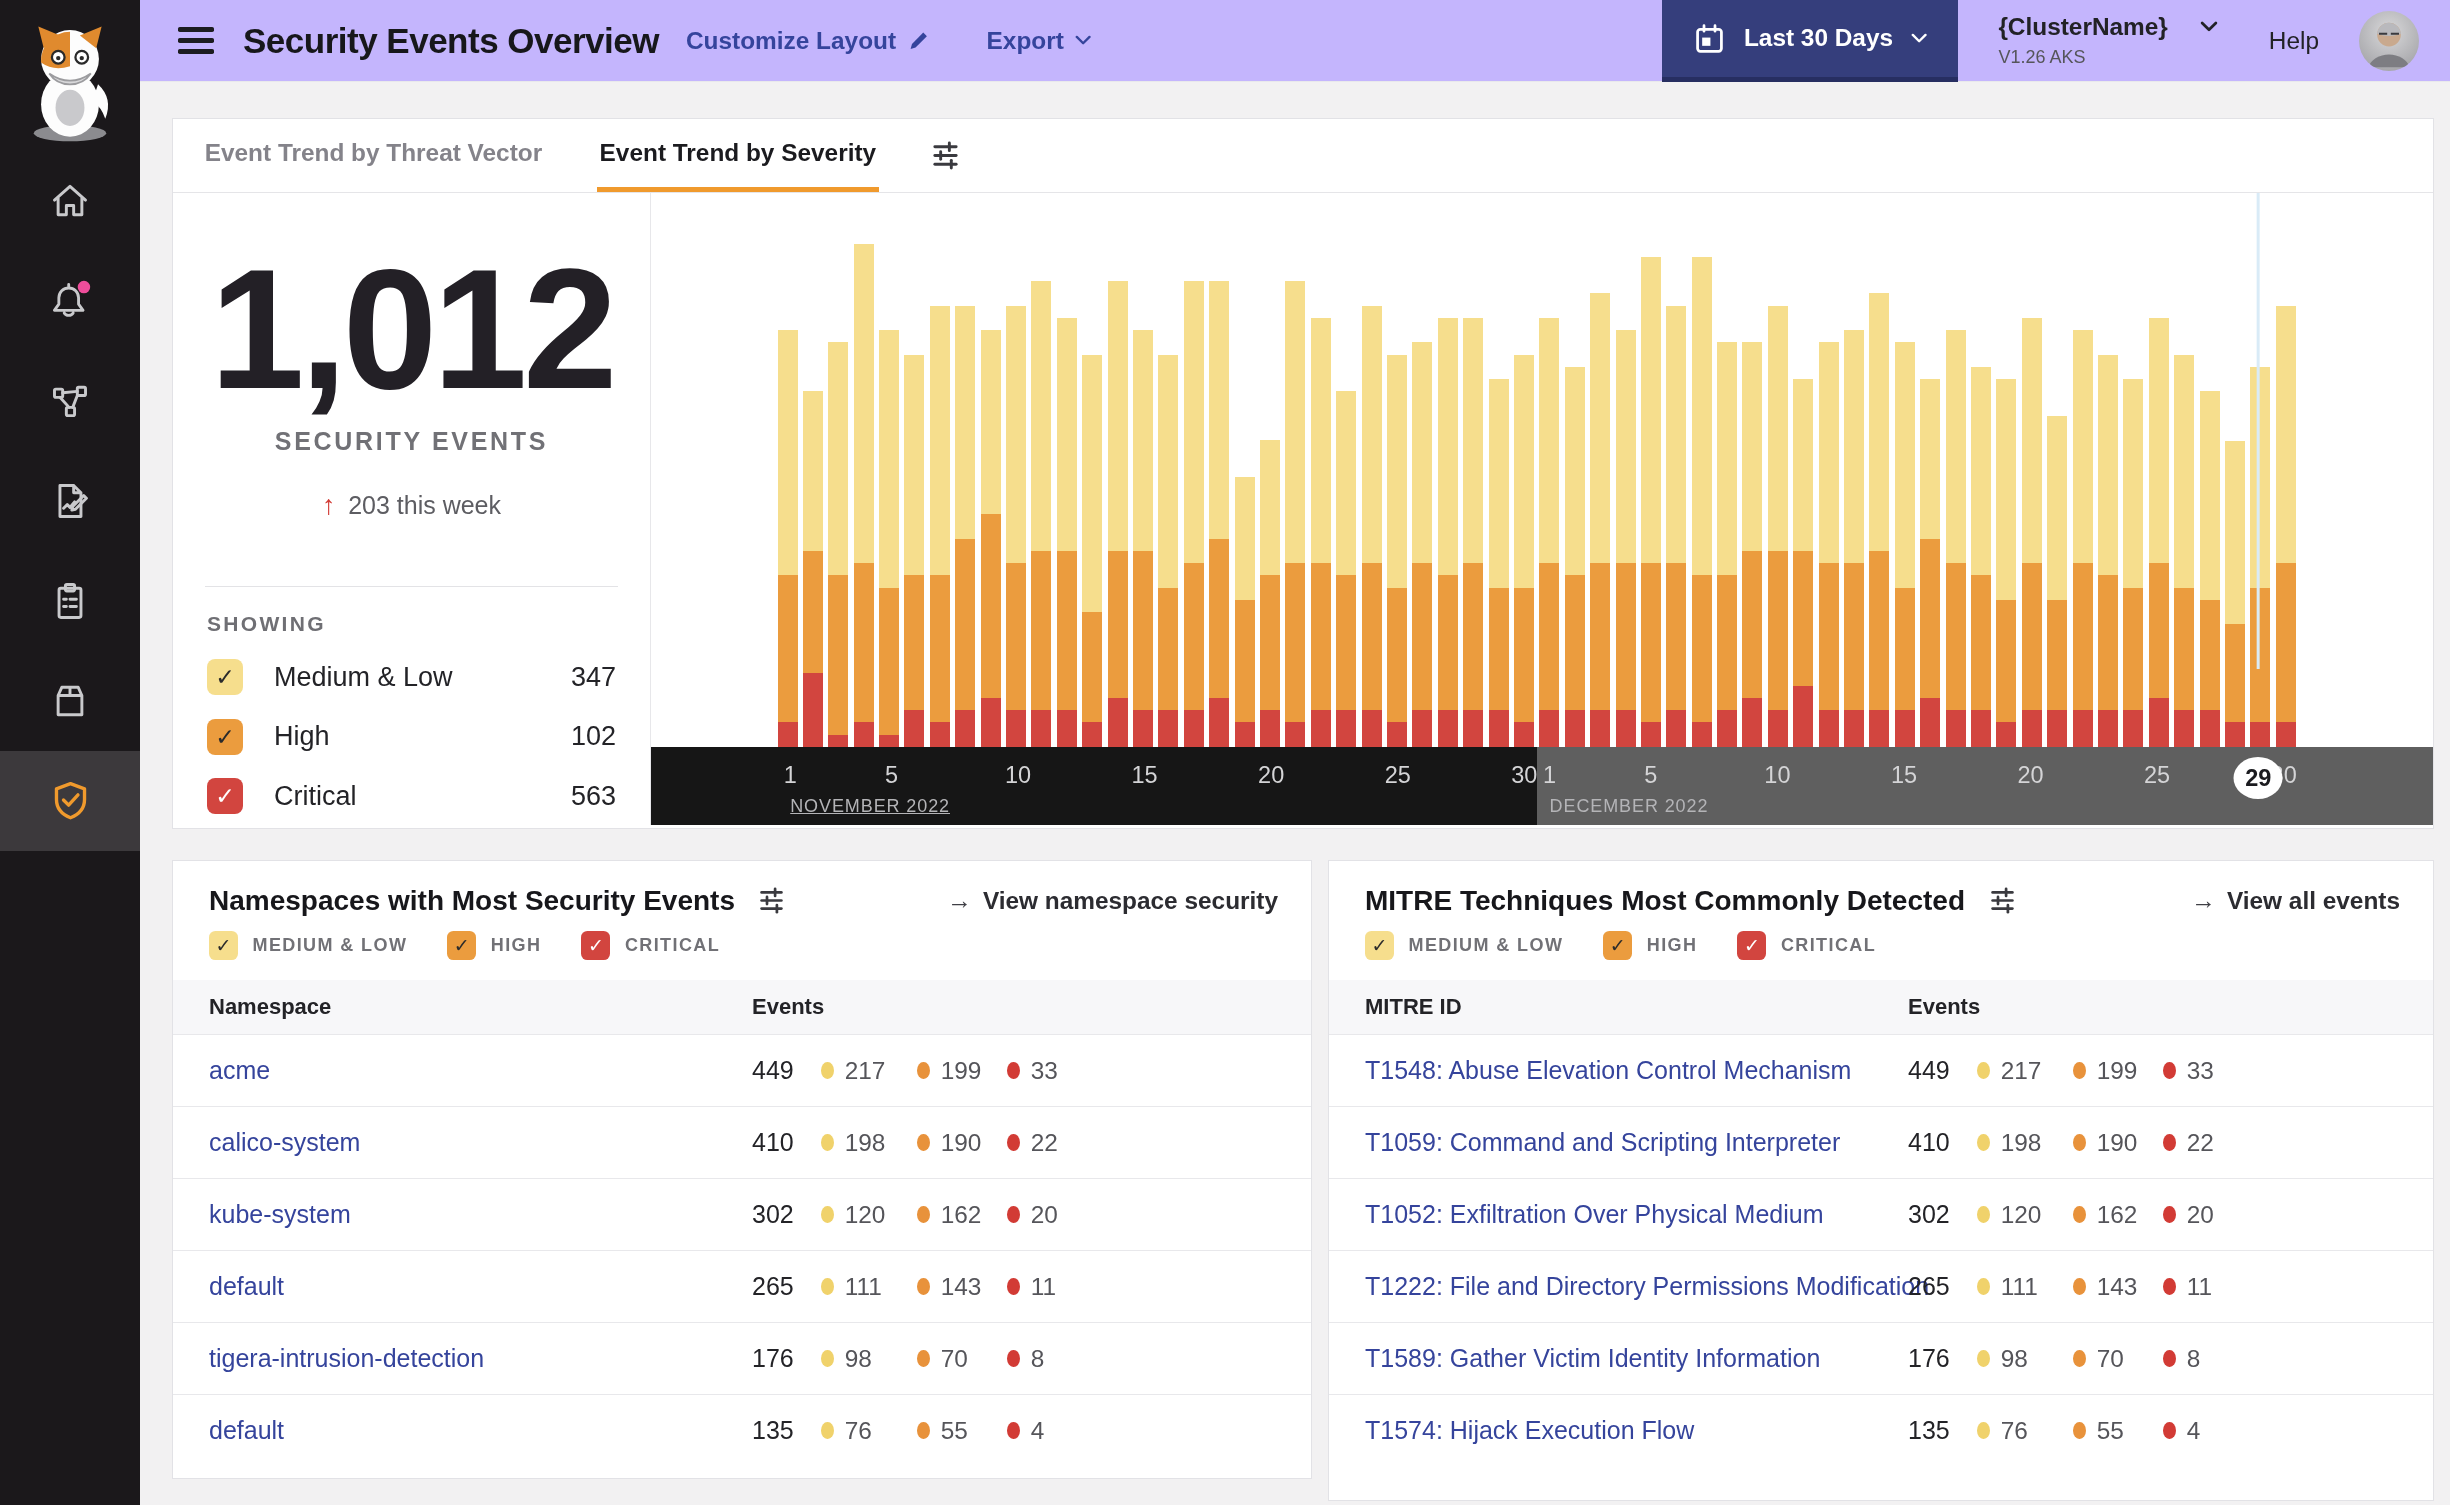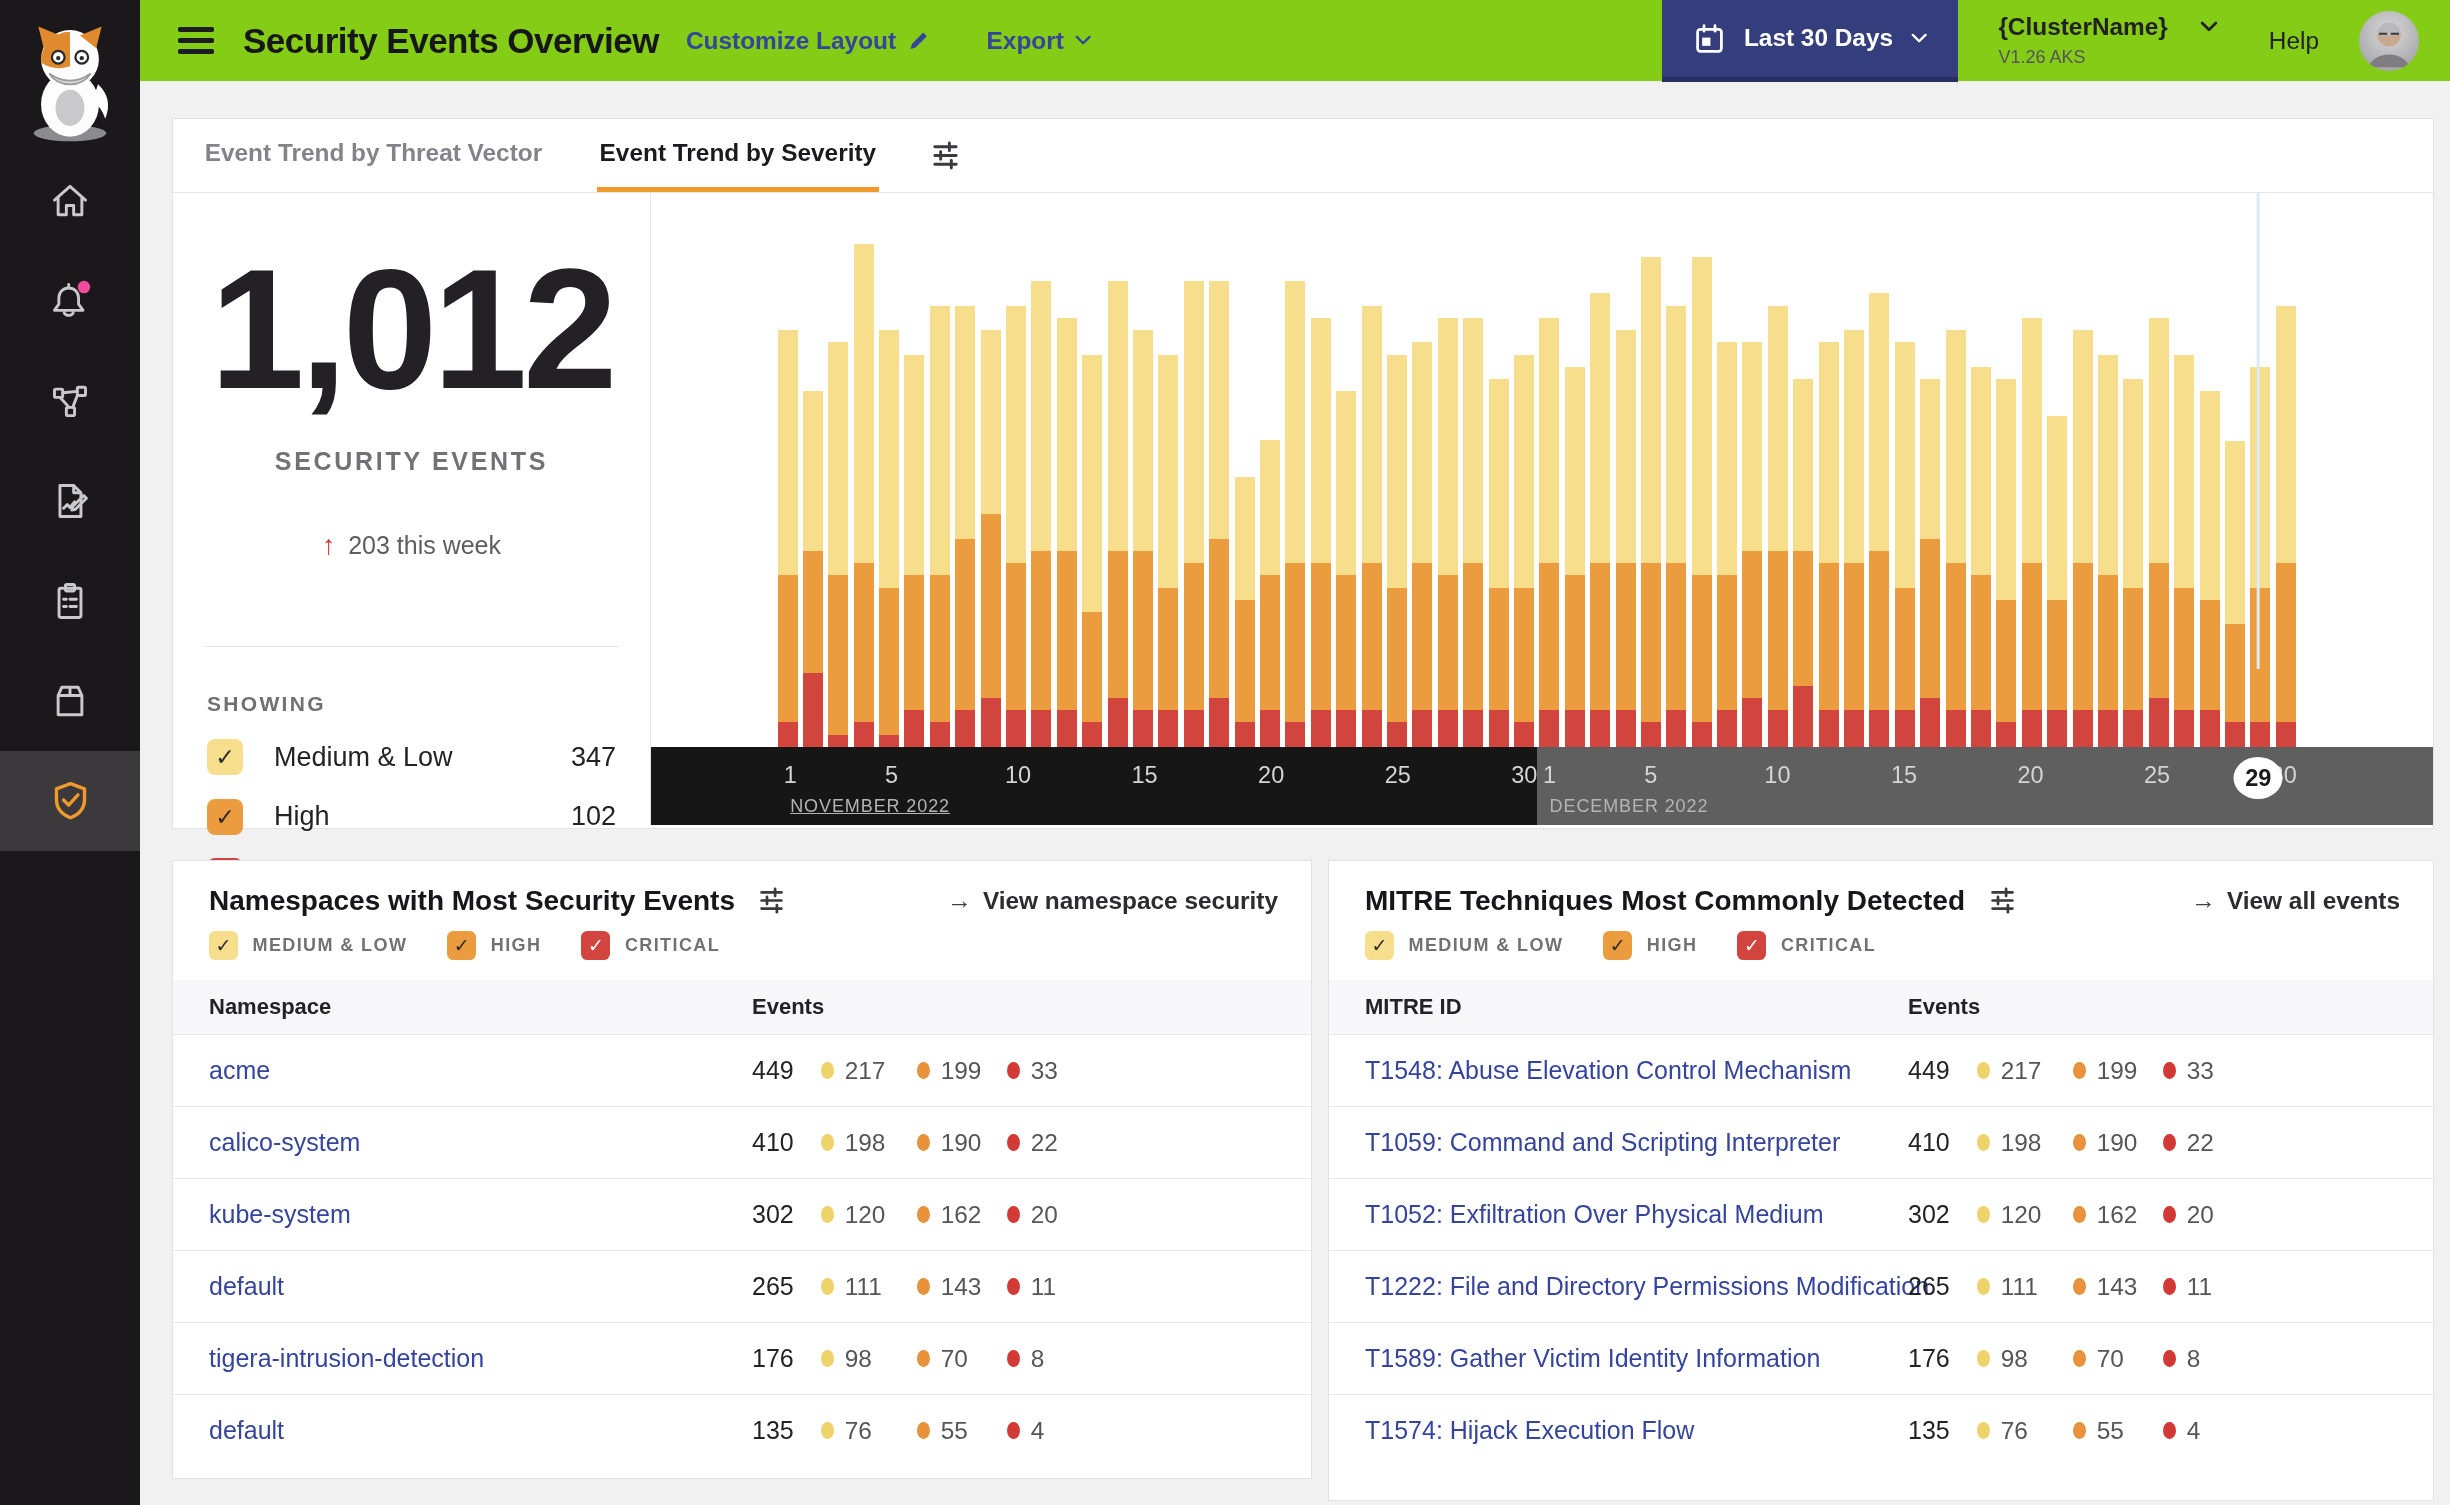--- a/index.html
+++ b/index.html
@@ -9,21 +9,21 @@
 
   
   .sidebar { position:absolute; left:0; top:0; width:140px; height:1506px; background:#1b181b; z-index:6; display:flex; flex-direction:column; align-items:center; }
   .logo-wrap { margin-top:14.5px; height:136px; display:flex; align-items:center; justify-content:center; }
   .nav-item { width:140px; height:100px; display:flex; align-items:center; justify-content:center; cursor:pointer; }
   .nav-item.active { background:#3c393c; }
   .nav-item svg { display:block; }
   .icon-stroke { stroke:#c9c9cc; stroke-width:3.2; fill:none; stroke-linecap:round; stroke-linejoin:round; }
 
   
-  .header { position:absolute; left:140px; top:0; width:2310px; height:82px; background:#84cc16; border-bottom:0.9px solid #e9e9ec; display:flex; align-items:center; z-index:5; }
+  .header { position:absolute; left:140px; top:0; width:2310px; height:82px; background:#c4b5fd; border-bottom:0.9px solid #e9e9ec; display:flex; align-items:center; z-index:5; }
   .burger { margin-left:38px; width:36px; cursor:pointer; }
   .burger div { height:4.5px; background:#1c1c20; border-radius:1.8px; margin:6.3px 0; }
   .page-title { margin-left:29px; font-size:35px; font-weight:700; color:#17171b; letter-spacing:-0.5px; }
   .hlink { display:flex; align-items:center; gap:11px; font-size:24.4px; font-weight:600; color:#35449c; cursor:pointer; }
   .customize { margin-left:27px; }
   .export { margin-left:56px; }
   .date-btn { margin-left:auto; height:82px; min-width:276px; background:#353e7c; border-bottom:5.4px solid #272e61; color:#fff; display:flex; align-items:center; justify-content:center; gap:18px; font-size:24.4px; font-weight:600; padding:0 31px; cursor:pointer; }
   .cluster { margin-left:40px; cursor:pointer; }
   .cluster-top { display:flex; align-items:center; gap:32px; font-size:24.4px; font-weight:600; color:#222226; }
   .cluster-sub { font-size:18px; color:#55555a; margin-top:5.4px; }
@@ -35,21 +35,21 @@
   .panel { position:absolute; background:#fff; border:1.8px solid #e2e2e6; }
   .chart-panel { left:172px; top:118px; width:2262px; height:711px; }
 
   .tabbar { height:74px; border-bottom:1.8px solid #e5e5e8; display:flex; align-items:stretch; padding-left:29px; }
   .tab { display:flex; align-items:center; padding:0 2.7px; margin-right:52px; font-size:24.4px; font-weight:700; color:#84838a; border-bottom:5.4px solid transparent; cursor:pointer; }
   .tab.active { color:#1b1b1f; border-bottom-color:#f09a2d; }
   .tune { align-self:center; cursor:pointer; }
   .tune line { stroke:#3a3a3f; stroke-width:3; stroke-linecap:round; }
 
   .panel-body { display:flex; height:632px; }
-  .left-col { width:478px; border-right:1.8px solid #e7e7ea; display:flex; flex-direction:column; align-items:center;gap:20px; }
+  .left-col { width:478px; border-right:1.8px solid #e7e7ea; display:flex; flex-direction:column; align-items:center; }
   .big-number { margin-top:51px; font-size:170px; font-weight:800; letter-spacing:-4.5px; color:#232026; line-height:1; }
   .big-caption { margin-top:12.7px; font-size:25px; font-weight:700; letter-spacing:2.7px; color:#717176; }
   .delta { margin-top:34px; display:flex; align-items:center; gap:12.7px; font-size:25px; color:#5d5d62; }
   .delta .arr { color:#d23b35; font-size:27px; font-weight:700; }
   .ldivider { width:413px; border-top:1.8px solid #e3e3e6; margin-top:65px; }
   .showing { align-self:stretch; padding:25px 34px 0 34px; }
   .showing-label { font-size:21px; font-weight:700; letter-spacing:2.3px; color:#6f6f74; }
   .sev-row { margin-top:23.5px; display:flex; align-items:center; cursor:pointer; }
   .cb { display:flex; align-items:center; justify-content:center; border-radius:8.1px; font-weight:700; }
   .cb-big { width:36px; height:36px; font-size:23.5px; }

